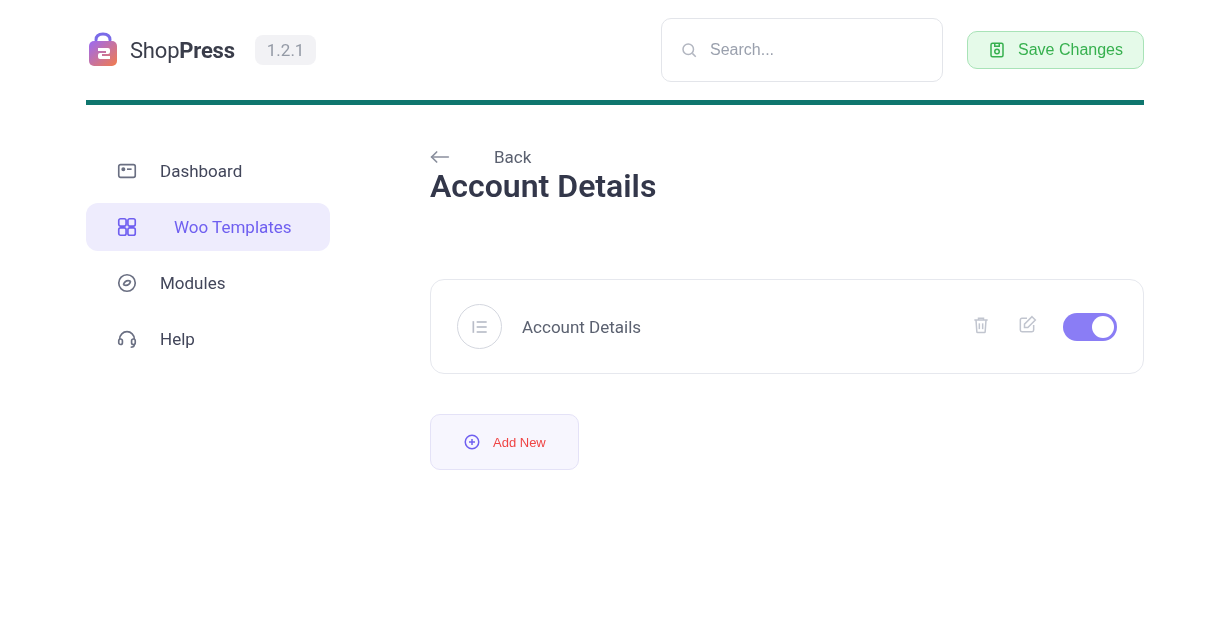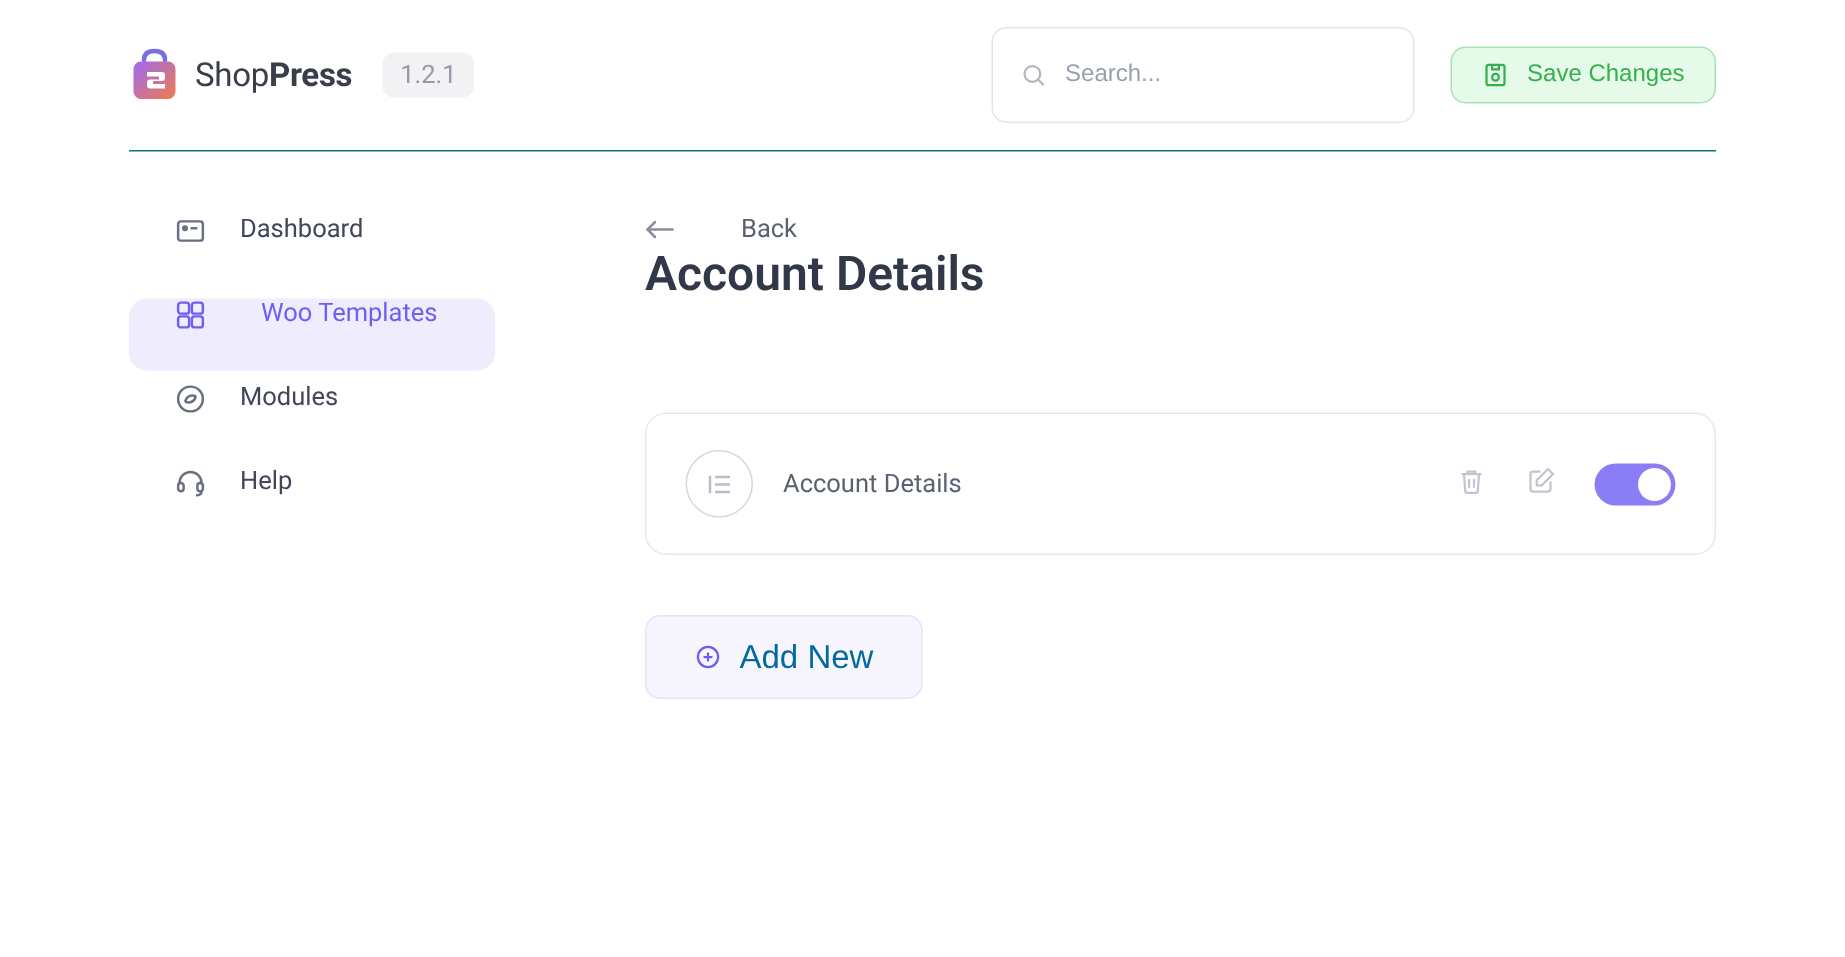--- a/index.html
+++ b/index.html
@@ -12,21 +12,21 @@
       overflow: hidden;
     }
     .container {
       padding: 0 86px;
     }
     .header {
       display: flex;
       align-items: center;
       justify-content: space-between;
       padding: 18px 0;
-      border-bottom: 1px solid #0f766e;
+      border-bottom: 5px solid #0f766e;
     }
     .header-left {
       display: flex;
       align-items: center;
       gap: 20px;
     }
     .logo {
       display: flex;
       align-items: center;
       gap: 10px;
@@ -86,21 +86,21 @@
     .body {
       display: flex;
       padding-top: 42px;
     }
     .sidebar {
       width: 300px;
       flex-shrink: 0;
     }
     .sidebar-item {
       display: flex;
-      align-items: flex-start;
+      align-items: center;
       gap: 22px;
       height: 48px;
       padding: 0 30px;
       border-radius: 12px;
       cursor: pointer;
       font-size: 17px;
       color: #42465a;
       margin-bottom: 8px;
       width: 244px;
     }
@@ -190,22 +190,22 @@
       margin-top: 40px;
       display: inline-flex;
       align-items: center;
       gap: 12px;
       height: 56px;
       padding: 0 32px;
       border: 1px solid #e4e2f7;
       background: #f7f6fe;
       border-radius: 10px;
       cursor: pointer;
-      color: #0369a1;
-      font-size: 22px;
+      color: #ef4444;
+      font-size: 13px;
       font-weight: 500;
     }
   </style>
 </head>
 <body>
 
 <div class="container">
   <div class="header">
     <div class="header-left">
       <div class="logo">

